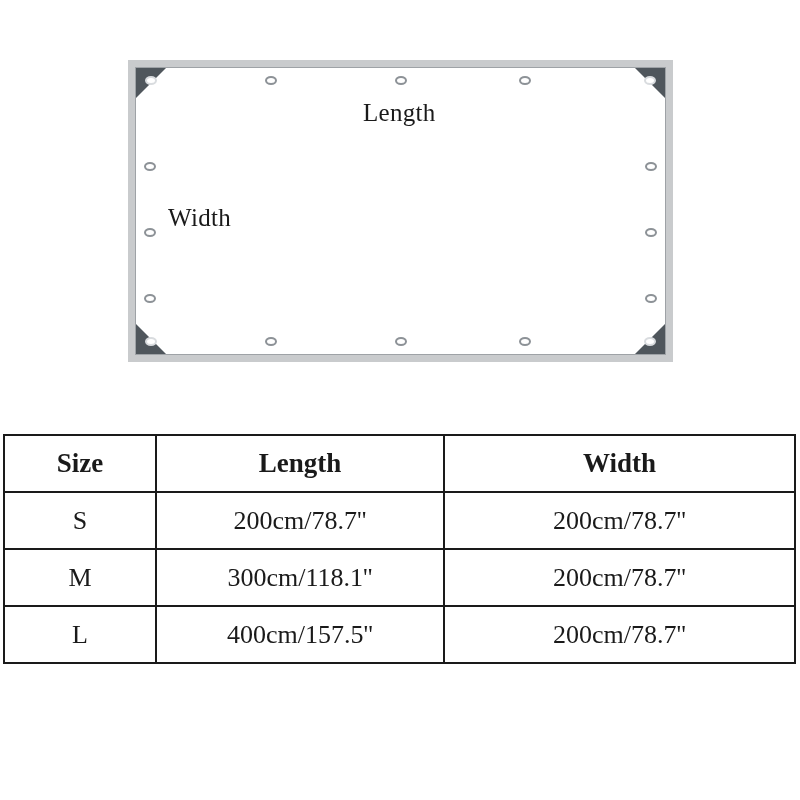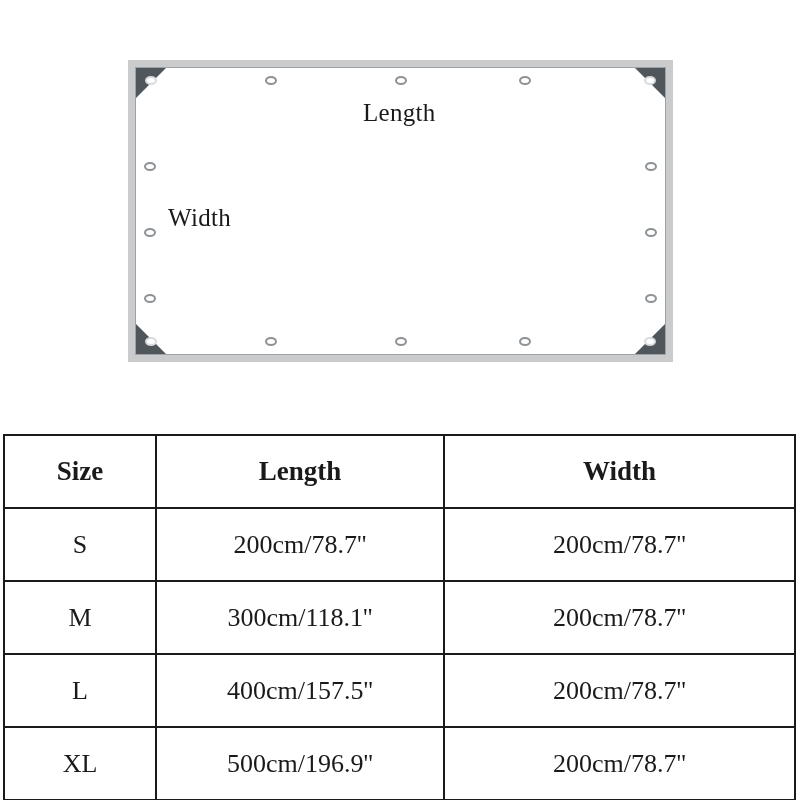--- a/index.html
+++ b/index.html
@@ -111,21 +111,21 @@
   #size-table col.c1 { width: 152px; }
   #size-table col.c2 { width: 288px; }
   #size-table col.c3 { width: 351px; }
   #size-table th,
   #size-table td {
     border: 2px solid #1a1a1a;
     text-align: center;
     font-weight: normal;
     height: 47px;
     font-size: 26px;
-    padding: 12px;
+    padding: 4px;
   }
   #size-table thead th {
     font-size: 27px;
     font-weight: bold;
   }
   #size-table tbody td.size-cell {
     font-size: 26px;
   }
 </style>
 </head>
@@ -190,19 +190,14 @@
     <tr>
       <td class="size-cell">M</td>
       <td>300cm/118.1''</td>
       <td>200cm/78.7''</td>
     </tr>
     <tr>
       <td class="size-cell">L</td>
       <td>400cm/157.5''</td>
       <td>200cm/78.7''</td>
     </tr>
-    <tr>
-      <td class="size-cell">XL</td>
-      <td>500cm/196.9''</td>
-      <td>200cm/78.7''</td>
-    </tr>
   </tbody>
 </table>
 
 </body></html>

